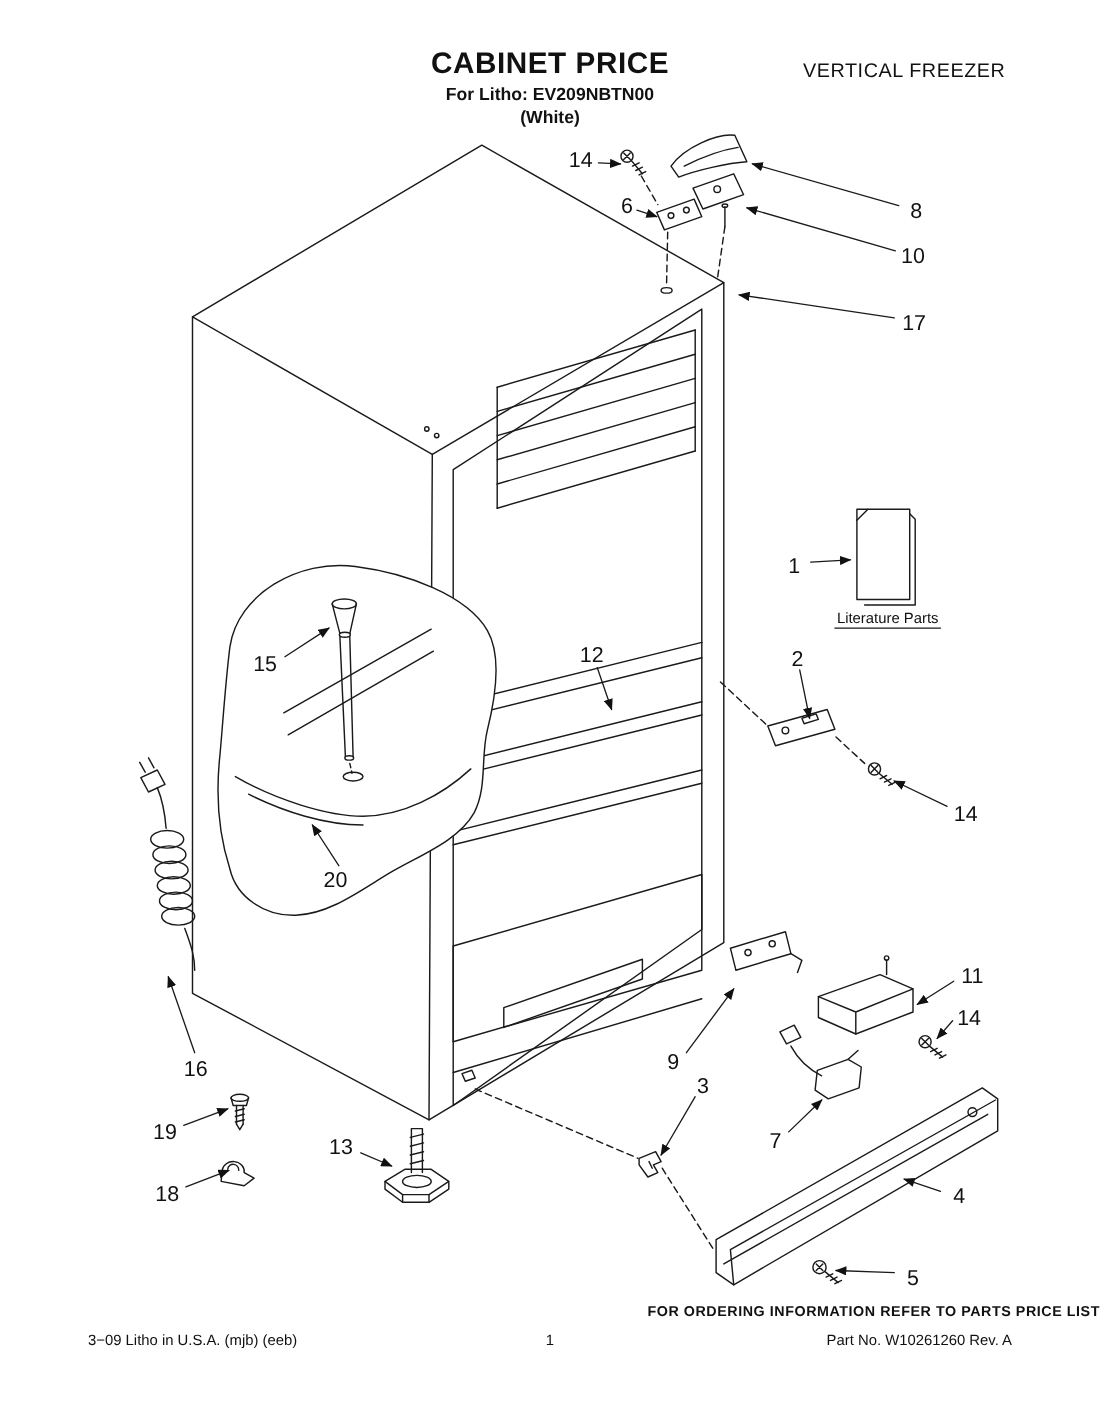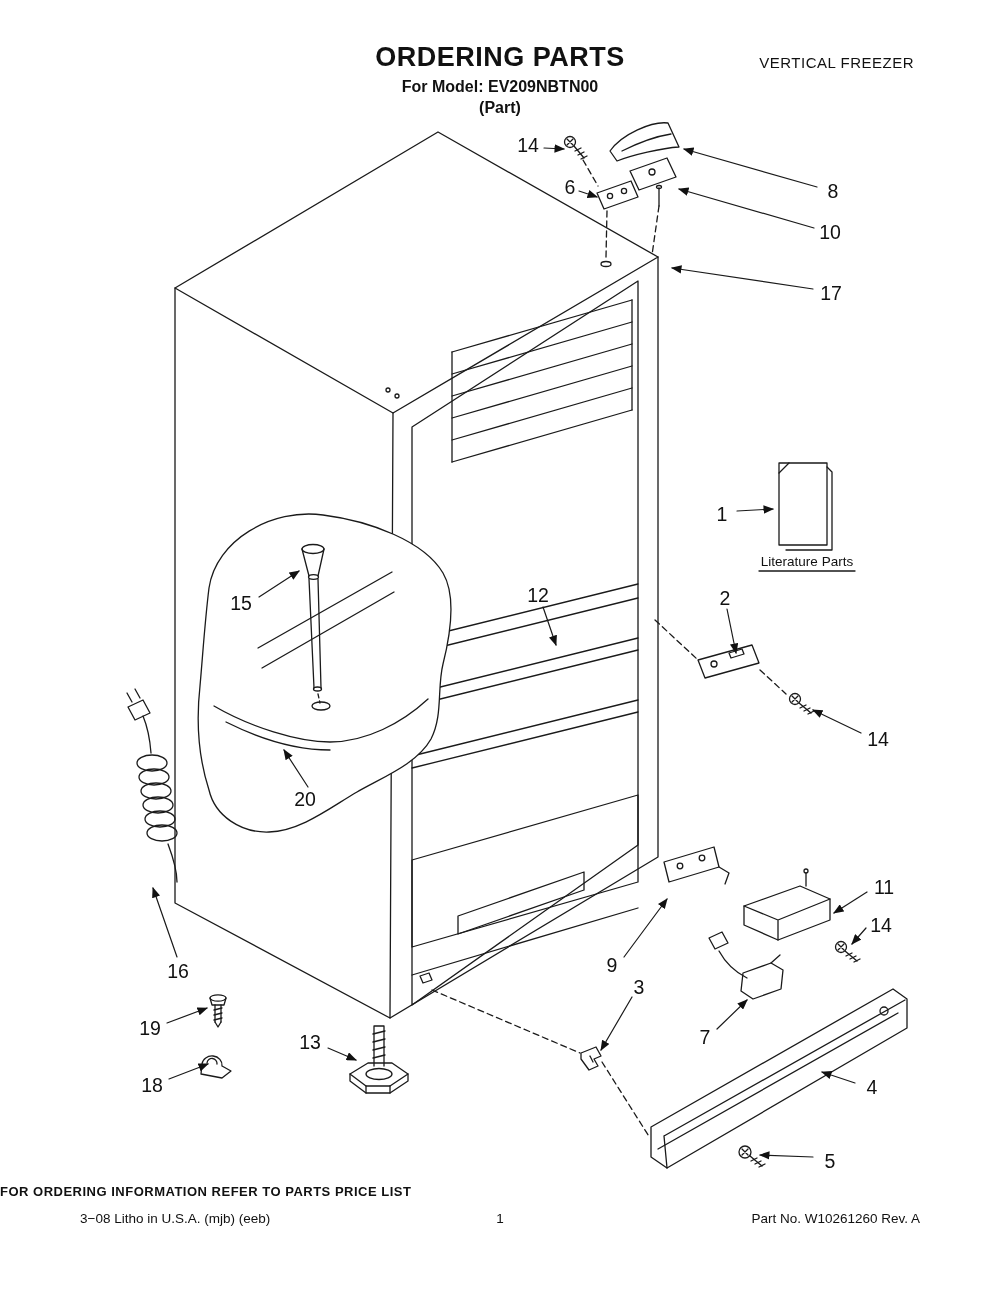--- a/index.html
+++ b/index.html
@@ -6,39 +6,39 @@
   .page {
     position:relative; width:1000px; height:1294px; margin:0 auto;
     background:#ffffff; font-family:"Liberation Sans", sans-serif; color:#111;
     overflow:hidden;
   }
   .logo { position:absolute; top:32px; left:70px; width:180px; height:110px; }
   .title-block { position:absolute; top:42px; left:0; width:100%; text-align:center; }
   .title-block h1 { margin:0; font-size:27px; font-weight:bold; letter-spacing:0.5px; }
   .model-line { font-size:16px; font-weight:bold; margin-top:5px; }
   .color-line { font-size:16px; font-weight:bold; margin-top:3px; }
-  .category { position:absolute; top:54px; right:86px; font-size:15px; letter-spacing:0.5px; }
+  .category { position:absolute; top:54px; right:86px; font-size:18px; letter-spacing:0.5px; }
   .diagram { position:absolute; top:0; left:0; width:1000px; height:1294px; }
-  .ordering-note { position:absolute; top:1184px; left:0; width:100%; text-align:left;
+  .ordering-note { position:absolute; top:1184px; left:0; width:100%; text-align:right;
     font-size:13px; font-weight:bold; letter-spacing:0.5px; }
   .footline { position:absolute; top:1211px; left:0; width:100%; height:20px; font-size:13.5px; }
   .footline .left   { position:absolute; left:80px; }
   .footline .center { position:absolute; left:0; width:100%; text-align:center; }
   .footline .right  { position:absolute; right:80px; text-align:center; }
 </style>
 </head>
 <body>
 
 <div class="page">
 
 
   <div class="title-block">
-    <h1>ORDERING PARTS</h1>
-    <div class="model-line">For Model: EV209NBTN00</div>
-    <div class="color-line">(Part)</div>
+    <h1>CABINET PRICE</h1>
+    <div class="model-line">For Litho: EV209NBTN00</div>
+    <div class="color-line">(White)</div>
   </div>
   <div class="category">VERTICAL FREEZER</div>
 
   <svg class="diagram" viewBox="0 0 1000 1294">
     <defs>
       <marker id="ah" viewBox="0 0 10 8" refX="9" refY="4" markerWidth="9" markerHeight="7" orient="auto">
         <path d="M0,0 L10,4 L0,8 Z" fill="#111"></path>
       </marker>
     </defs>
 
@@ -275,17 +275,17 @@
       <text x="152" y="1092">18</text>
       <text x="872" y="1094">4</text>
       <text x="830" y="1168">5</text>
       <text x="807" y="566" font-size="13.5">Literature Parts</text>
     </g>
   </svg>
 
   <div class="ordering-note">FOR ORDERING INFORMATION REFER TO PARTS PRICE LIST</div>
   <div class="footline">
     <span class="center">1</span>
-    <span class="left">3−08 Litho in U.S.A. (mjb) (eeb)</span>
+    <span class="left">3−09 Litho in U.S.A. (mjb) (eeb)</span>
     <span class="right">Part No. W10261260 Rev. A</span>
   </div>
 
 </div>
 
 </body></html>

